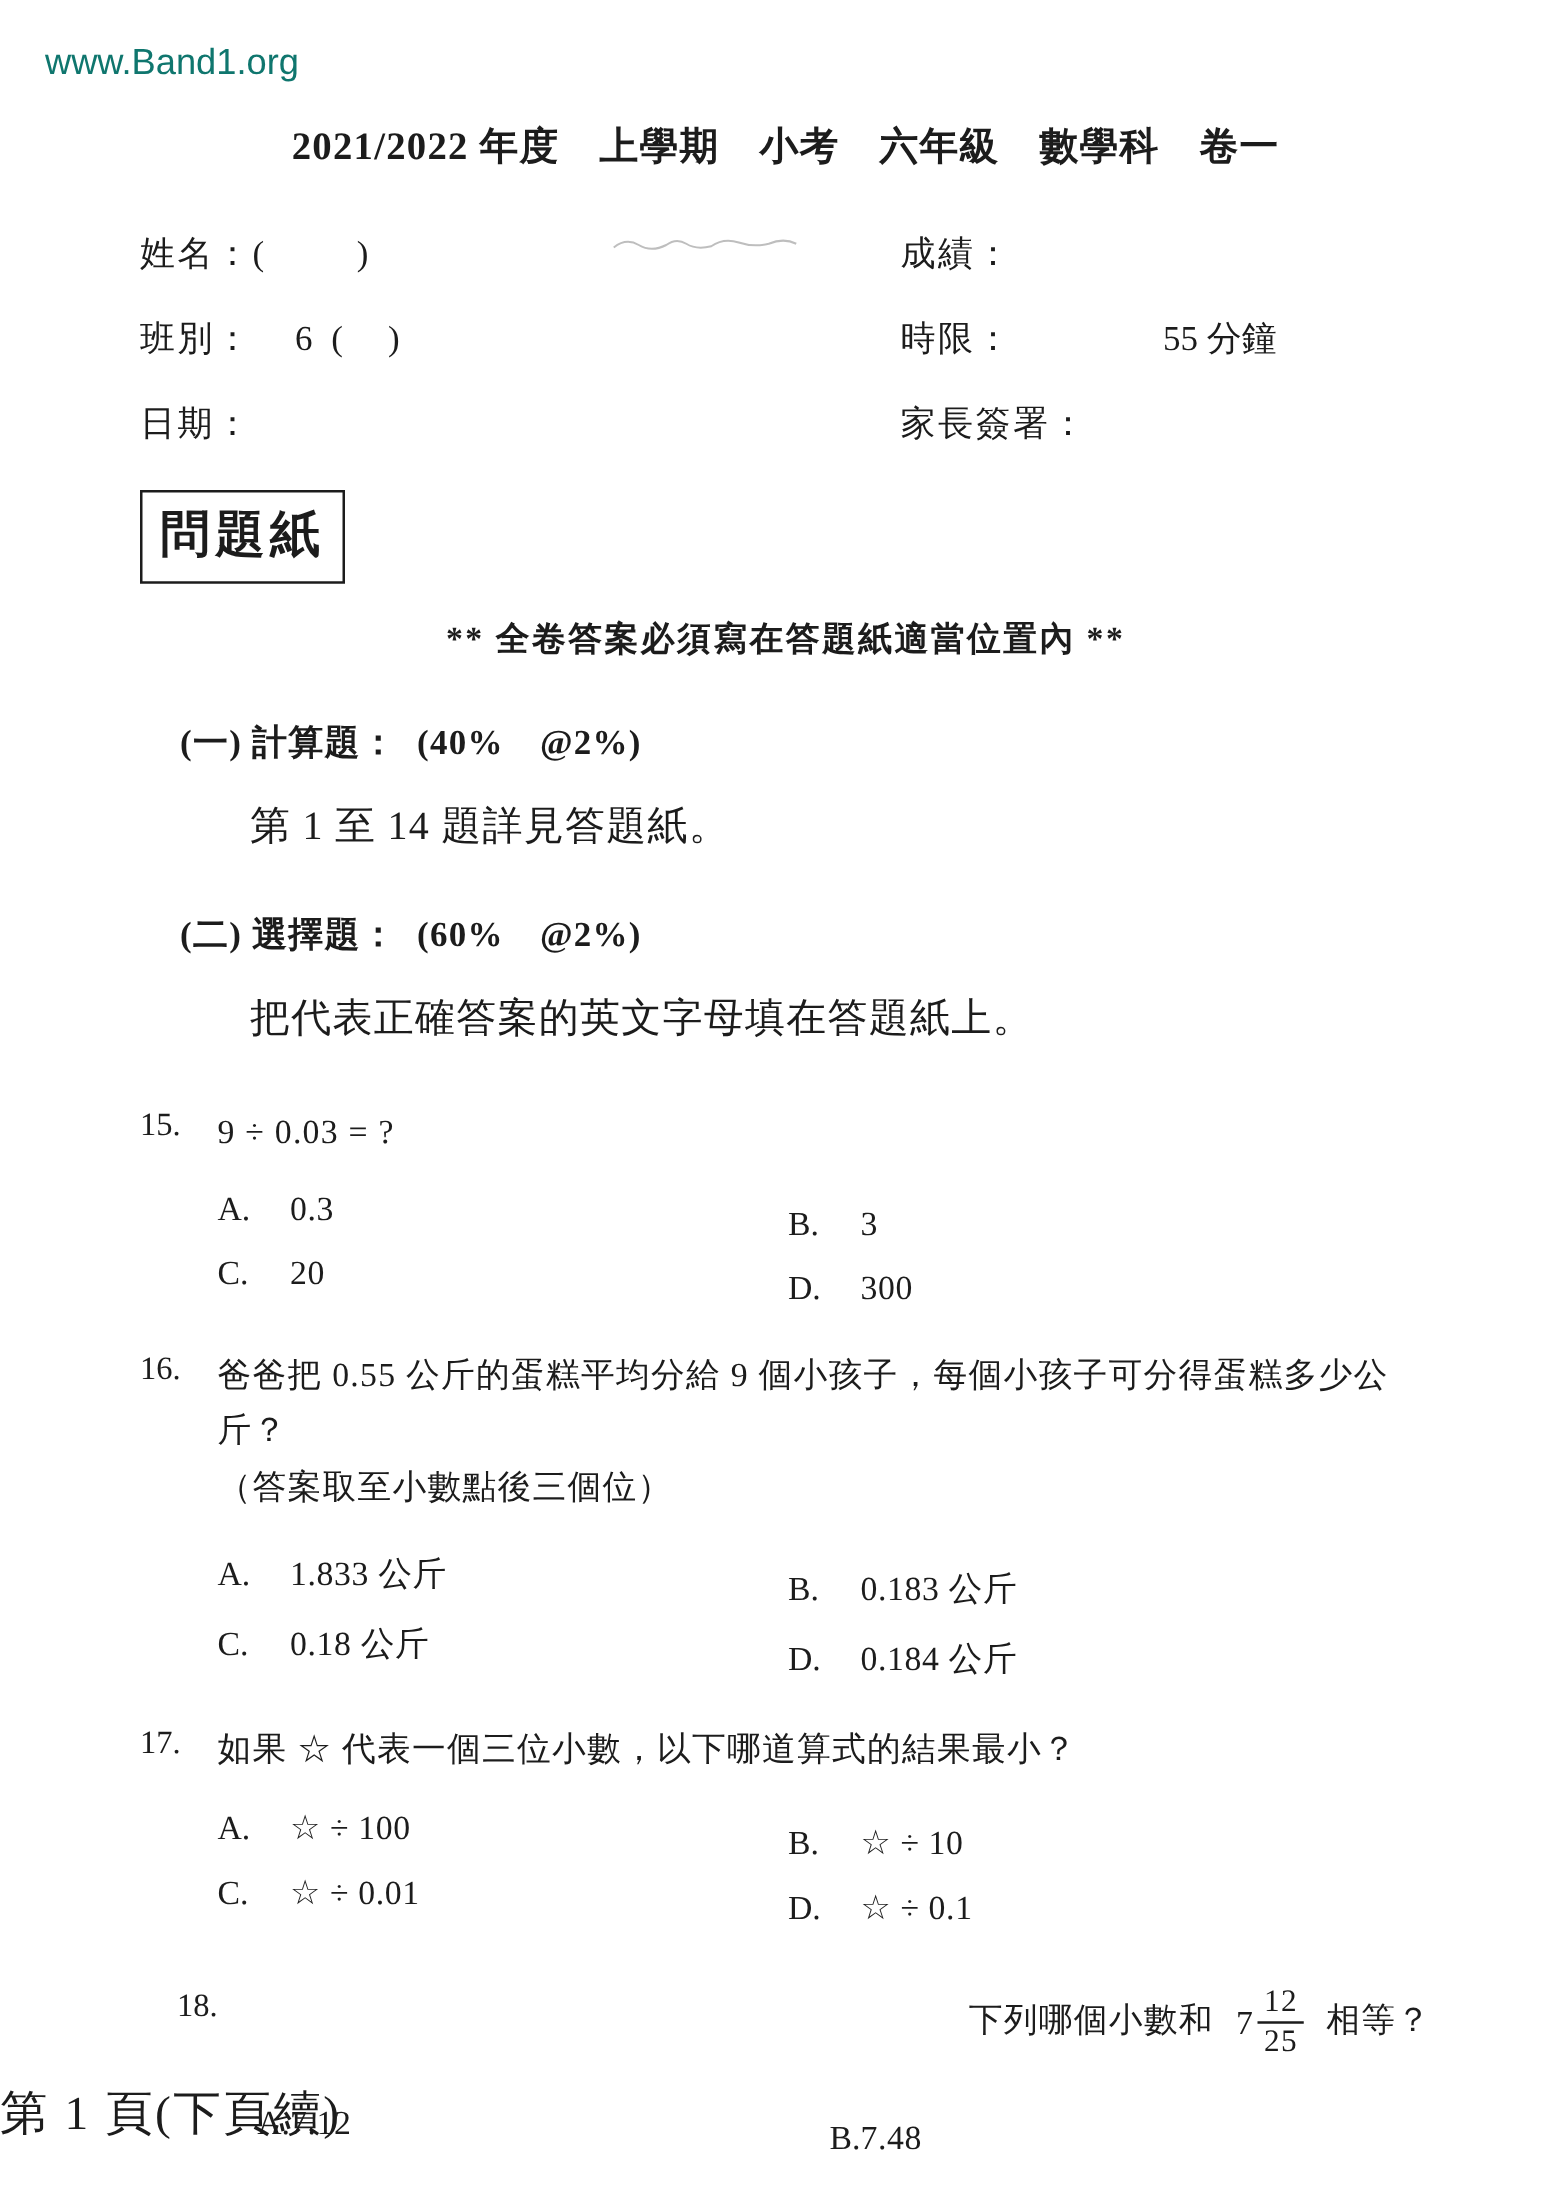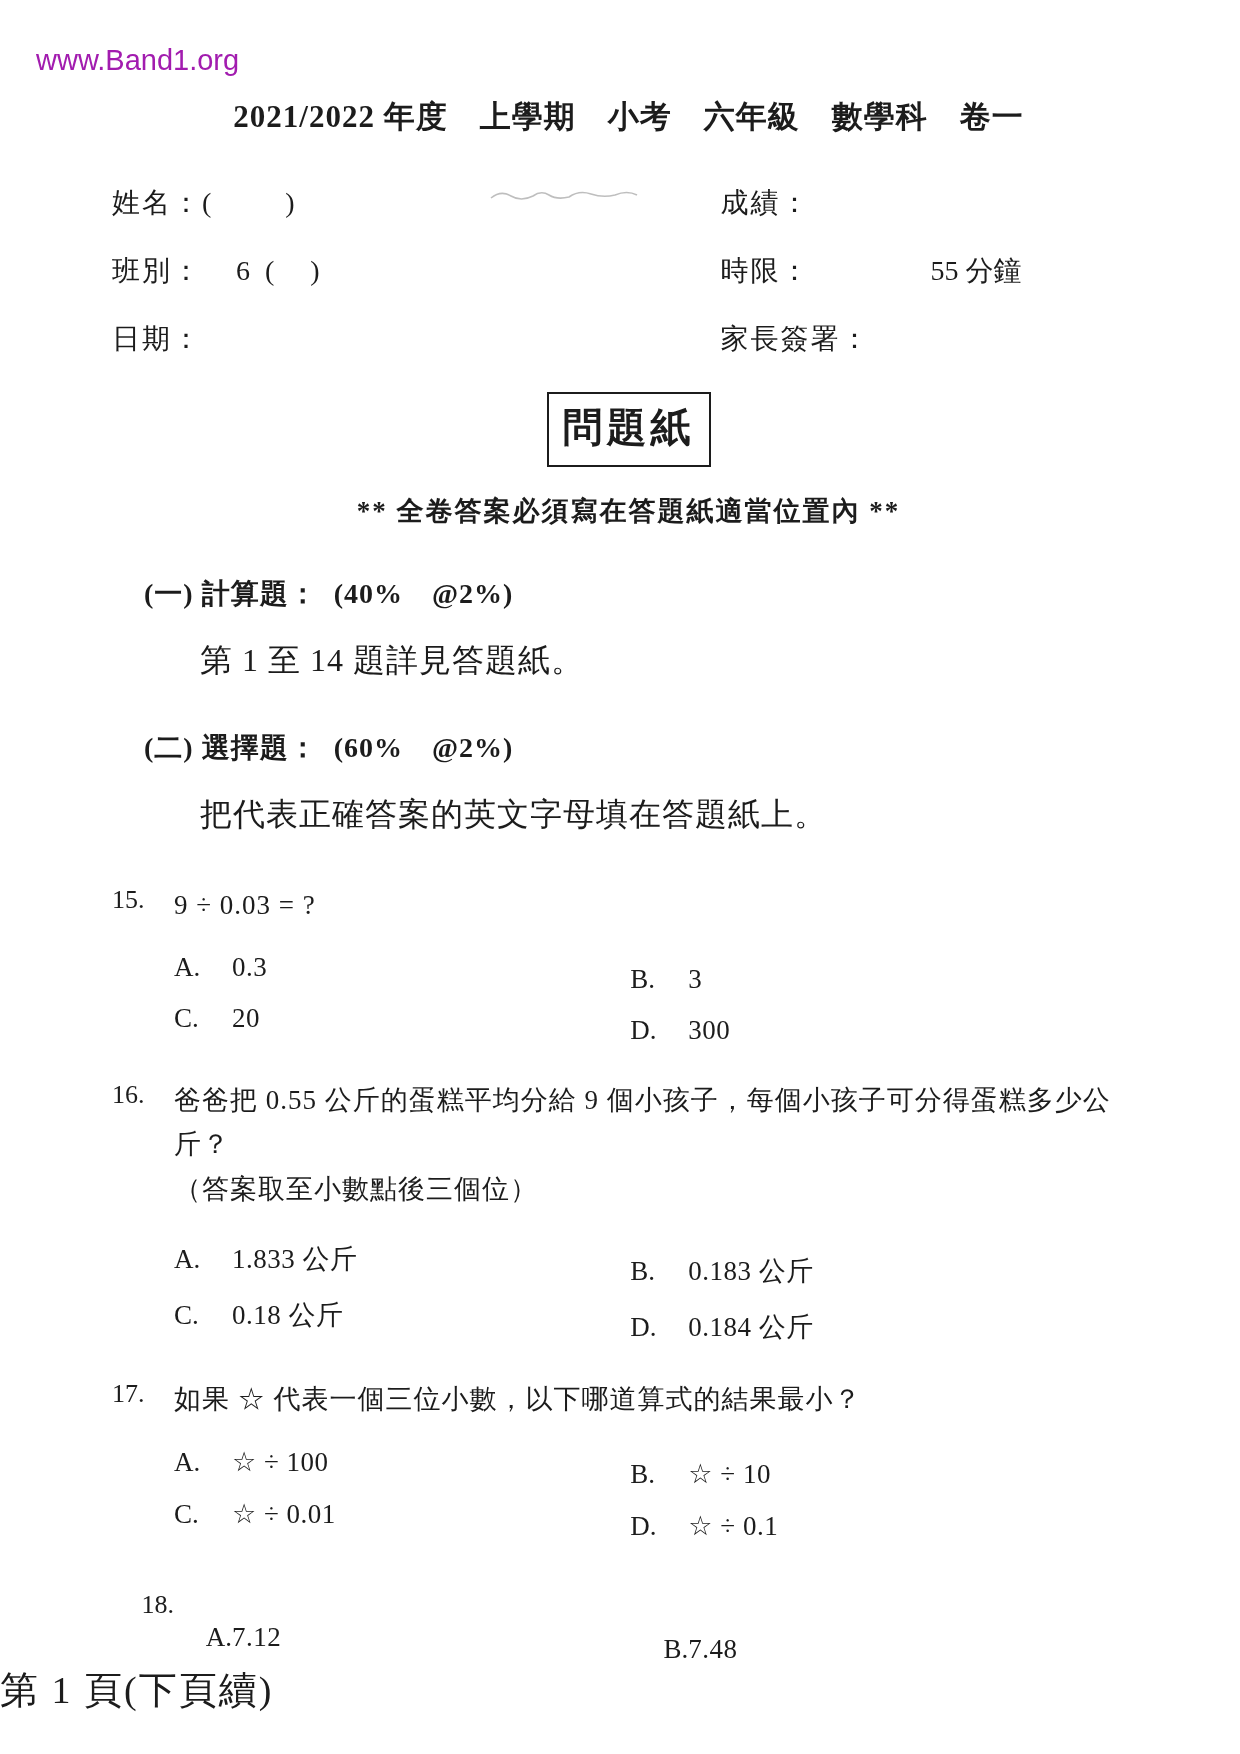--- a/index.html
+++ b/index.html
@@ -7,25 +7,25 @@
   body {
     width: 1240px;
     height: 1754px;
     position: relative;
     overflow: hidden;
     color: #1c1c1c;
     font-family: "Liberation Serif", "DejaVu Serif", serif;
   }
   .watermark {
     position: absolute;
-    top: 44px;
+    top: 34px;
     left: 36px;
     font-family: "Liberation Sans", "DejaVu Sans", sans-serif;
     font-size: 29px;
-    color: #a21caf;
+    color: #0f766e;
   }
   .page {
     padding: 96px 95px 0 112px;
   }
   .exam-title {
     text-align: center;
     font-size: 31px;
     font-weight: 600;
     letter-spacing: 1px;
     margin-bottom: 46px;
@@ -52,21 +52,21 @@
     position: relative;
   }
   .rule-name   { margin-left: 88px;  margin-right: 6px; }
   .rule-score  { margin-left: 88px; }
   .rule-class  { margin-left: 88px;  margin-right: 6px; }
   .rule-time   { margin-left: 88px; }
   .rule-date   { margin-left: 88px;  margin-right: 6px; }
   .rule-parent { margin-left: 150px; }
   .smudge { position: absolute; left: 40px; bottom: -4px; opacity: .55; }
   
-  .boxed-title-wrap { text-align: center; margin-top: 34px; margin-bottom: 26px; }
+  .boxed-title-wrap { text-align: left; margin-top: 34px; margin-bottom: 26px; }
   .boxed-title {
     display: inline-block;
     border: 2.5px solid #1c1c1c;
     padding: 6px 14px 10px 14px;
     font-size: 40px;
     font-weight: 600;
     letter-spacing: 4px;
   }
   .instruction-line {
     text-align: center;
@@ -286,20 +286,31 @@
           <span class="opt-letter">D.</span>
           <span class="opt-value">☆ ÷ 0.1</span>
         </div>
       </div>
     </div>
   </div>
 
   <div class="question" style="margin-top:58px;text-align:right;">
     <div class="q-number">18.</div>
     <div class="q-body">
+      <div class="q-text">
+        <span>下列哪個小數和</span>
+        <span class="mixed-number">
+          <span>7</span>
+          <span class="frac">
+            <span class="num">12</span>
+            <span class="den">25</span>
+          </span>
+        </span>
+        <span>相等？</span>
+      </div>
       <div class="options" style="margin-top:34px; row-gap:30px;">
         <div class="option">
           <span class="opt-letter">A.</span>
           <span class="opt-value">7.12</span>
         </div>
         <div class="option right">
           <span class="opt-letter">B.</span>
           <span class="opt-value">7.48</span>
         </div>
 

